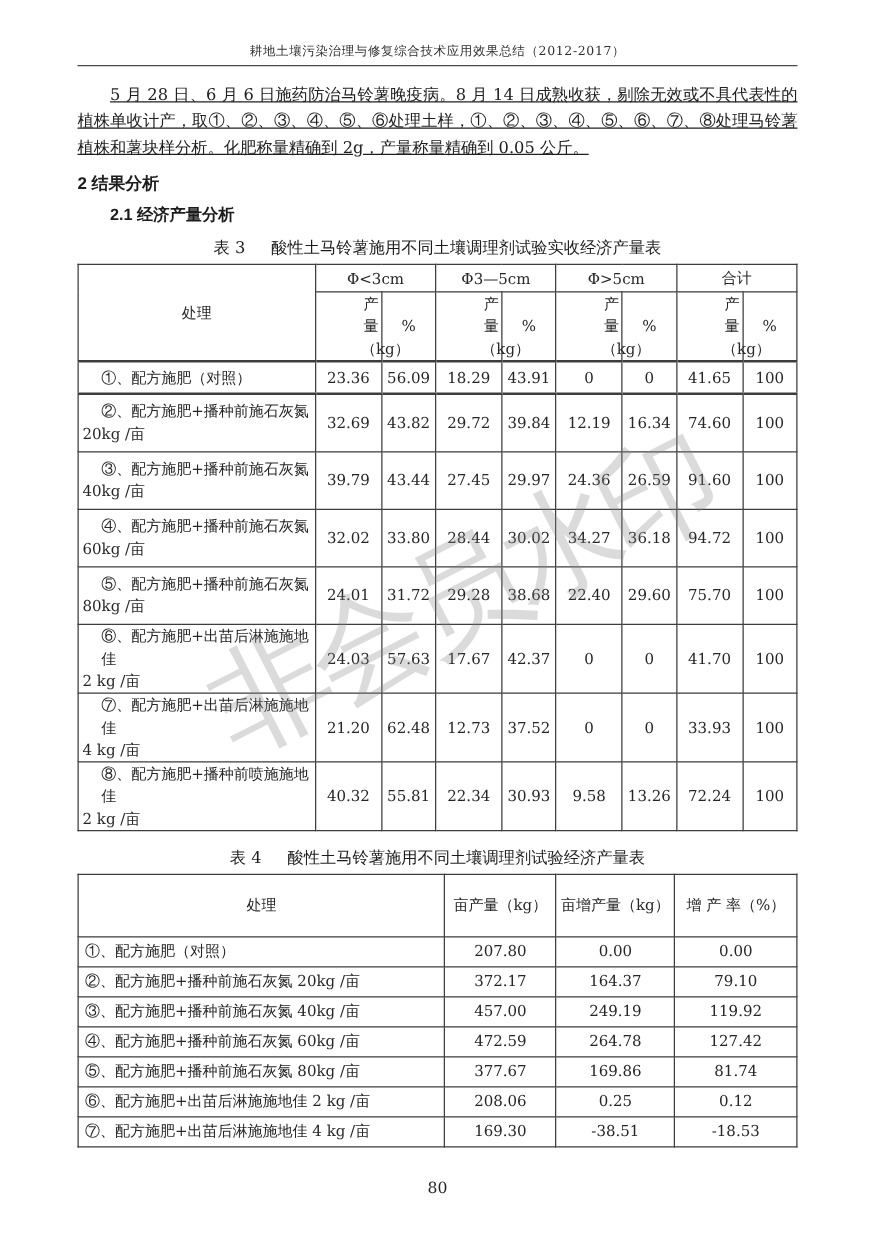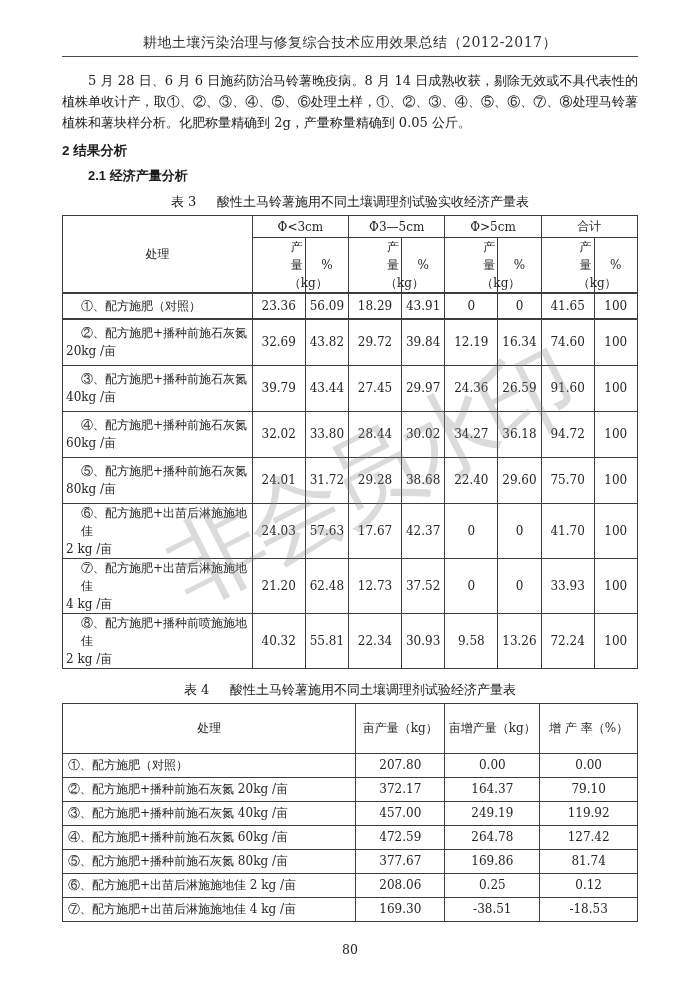--- a/index.html
+++ b/index.html
@@ -5,24 +5,24 @@
   html,body { margin:0; padding:0; }
   body {
     width:700px; height:990px; position:relative; overflow:hidden;
     background:#ffffff; color:#1c1c1c;
     font-family:"DejaVu Serif", serif;
   }
   .page { position:relative; height:100%; padding:0 62px; box-sizing:border-box; }
 
   .running-header { padding-top:34px; padding-bottom:4px; text-align:center;
     border-bottom:1px solid #4a4a4a; }
-  .header-title { font-size:14px; color:#2f2f2f; letter-spacing:.5px; }
+  .header-title { font-size:10px; color:#2f2f2f; letter-spacing:.5px; }
 
   .body-paragraph { margin:13px 0 0 0; font-size:13px; line-height:1.62;
-    text-indent:2em; text-align:justify; color:#202020; }
+    text-indent:2em; text-align:justify; color:#202020;text-decoration:underline; }
 
   .section-heading { margin:9px 0 0 0; font-size:13.5px; font-weight:700;
     font-family:"Liberation Sans", sans-serif; }
   .subsection-heading { margin:7px 0 0 0; padding-left:2em; font-size:13px;
     font-weight:700; font-family:"Liberation Sans", sans-serif; }
 
   .table-caption { margin:8px 0 4px 0; text-align:center; font-size:13px; }
   .cap-label { margin-right:1.6em; }
 
   table { width:100%; border-collapse:collapse; table-layout:fixed; }

